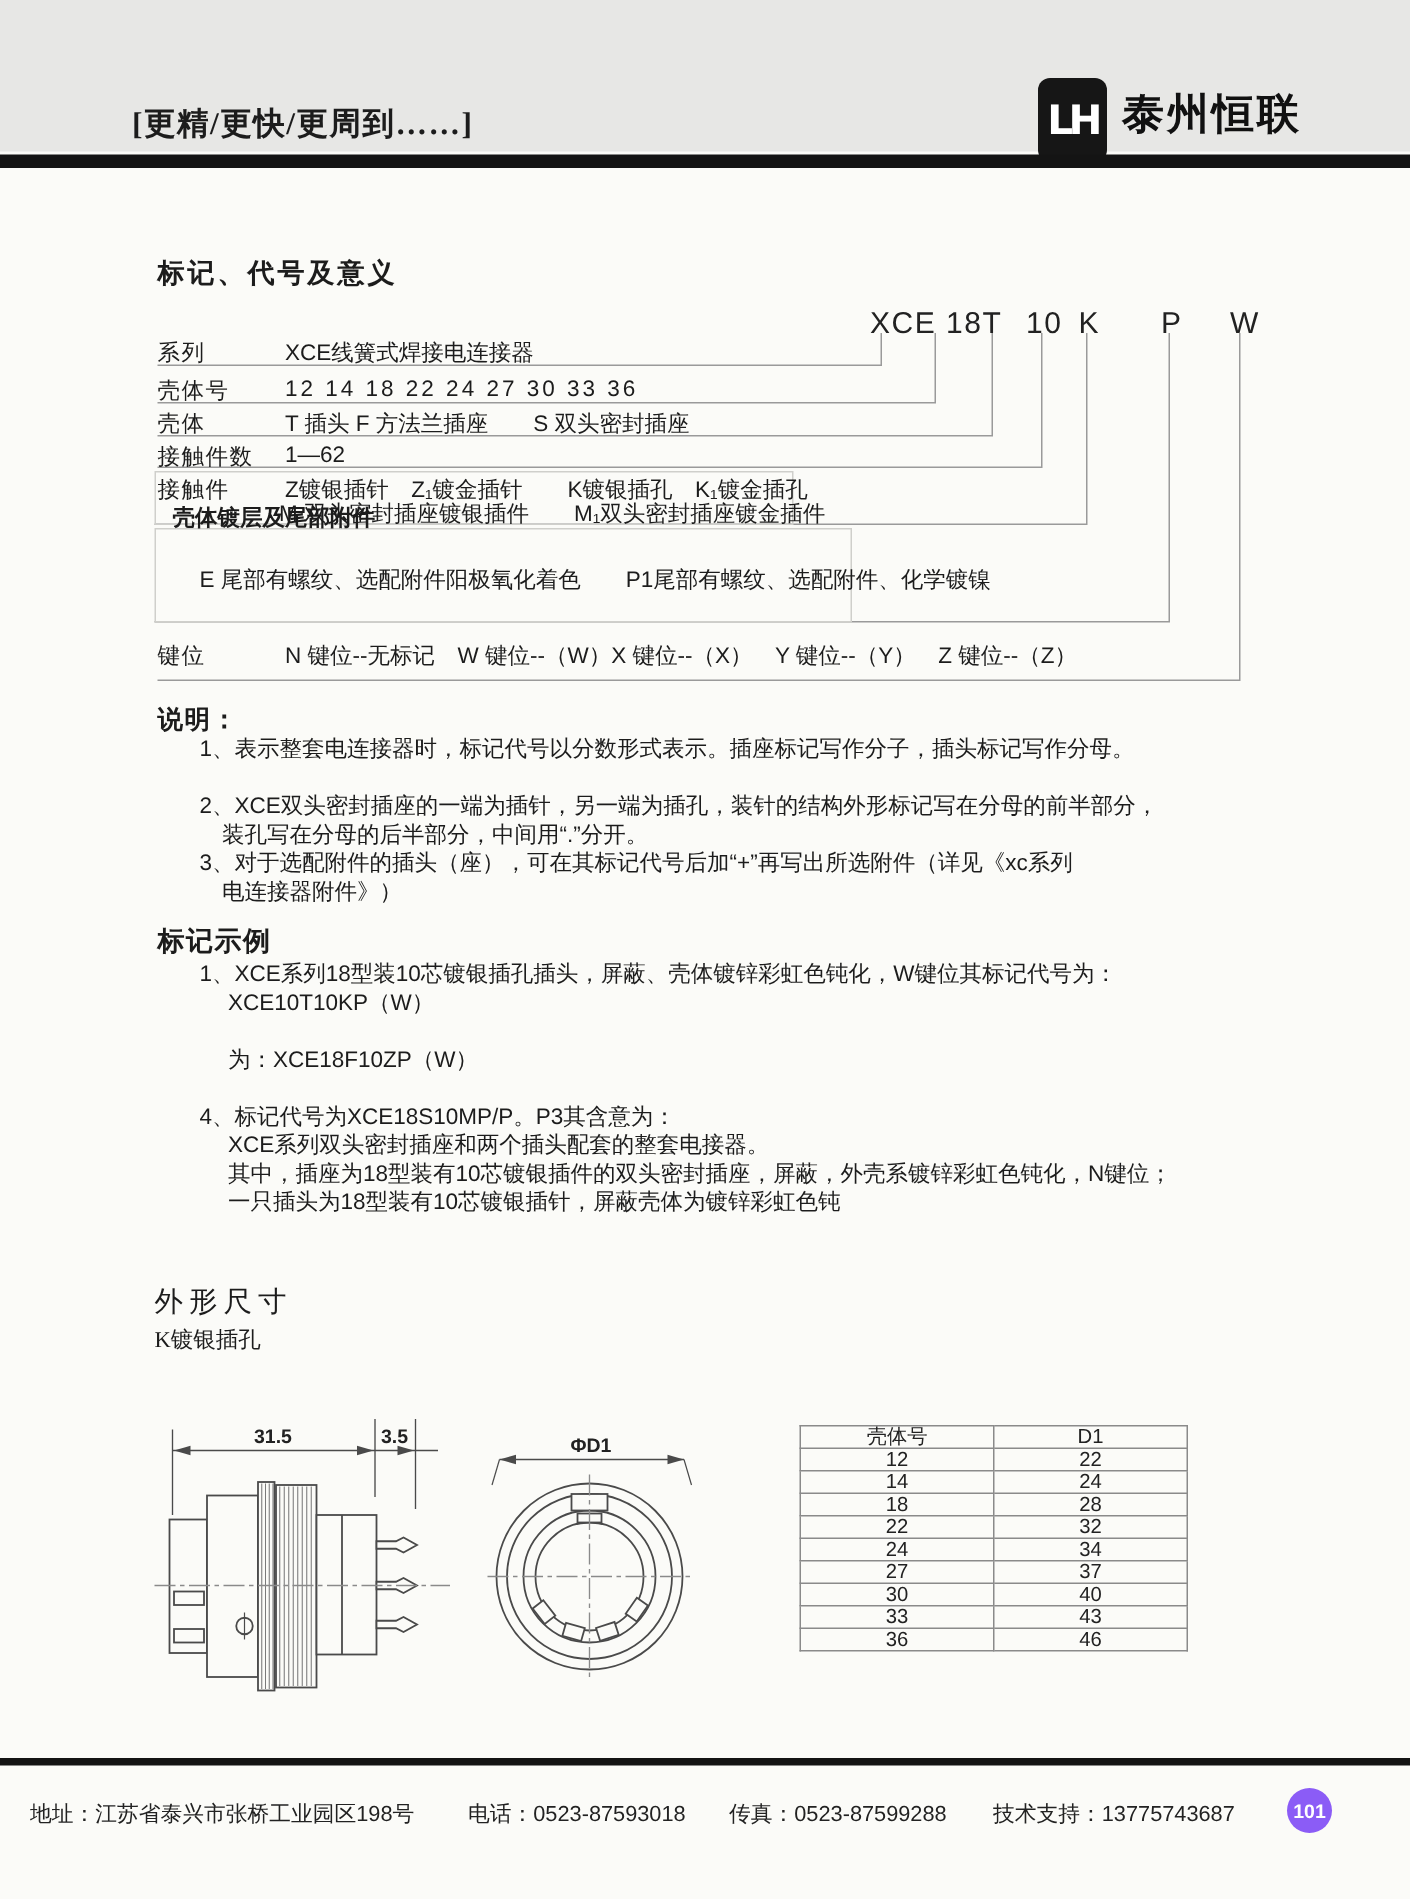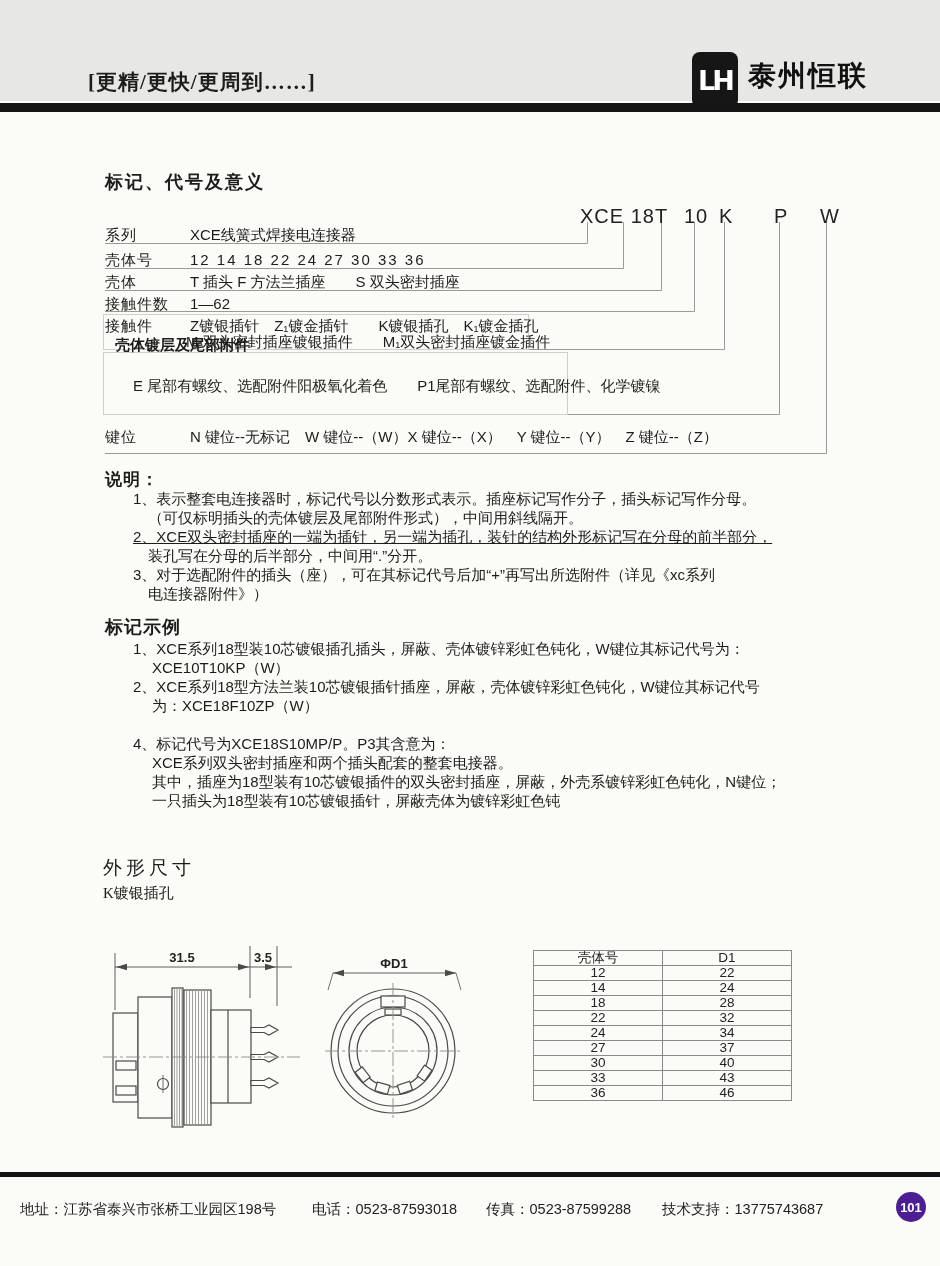--- a/index.html
+++ b/index.html
@@ -34,22 +34,22 @@
   .dim-title{left:103px;top:855px;font-family:"Liberation Serif","DejaVu Serif",serif;
     font-size:19px;letter-spacing:4px;}
   .dim-sub{left:103px;top:884px;font-family:"Liberation Serif","DejaVu Serif",serif;font-size:15px;}
   
   .dim-table{position:absolute;left:533px;top:950px;border-collapse:collapse;
     font-size:13.5px;color:#222;}
   .dim-table td,.dim-table th{border:1px solid #8a8a8a;width:128px;height:14px;
     text-align:center;padding:0;font-weight:normal;line-height:14px;}
   
   .footer-text{top:1200px;font-size:14.5px;color:#222;}
-  .page-badge{left:896px;top:1192px;width:30px;height:30px;border-radius:50%;
-    background:#4c1d95;color:#fff;font-size:13px;font-weight:bold;
+  .page-badge{left:858px;top:1192px;width:30px;height:30px;border-radius:50%;
+    background:#8b5cf6;color:#fff;font-size:13px;font-weight:bold;
     display:flex;align-items:center;justify-content:center;}
   svg.overlay{position:absolute;left:0;top:0;pointer-events:none;}
   svg .dimlabel{font-family:"Liberation Sans","DejaVu Sans",sans-serif;font-size:13px;font-weight:600;fill:#222;}
 </style>
 </head>
 <body>
 
 <div class="page">
 
   <div class="top-band"></div>
@@ -186,30 +186,28 @@
   <span class="abs" style="left:186px;top:333px;font-size:15px;">M 双头密封插座镀银插件　　M₁双头密封插座镀金插件</span>
 
   <span class="abs" style="left:115px;top:336px;font-size:15px;font-weight:bold;">壳体镀层及尾部附件</span>
   <span class="abs" style="left:133px;top:377px;font-size:15px;">E 尾部有螺纹、选配附件阳极氧化着色　　P1尾部有螺纹、选配附件、化学镀镍</span>
 
   <span class="abs row-label" style="top:428px;">键位</span>
   <span class="abs row-value" style="top:428px;">N 键位--无标记　W 键位--（W）X 键位--（X）　Y 键位--（Y）　Z 键位--（Z）</span>
 
   <div class="abs notes-title">说明：</div>
   <span class="abs note-line" style="top:490px;">1、表示整套电连接器时，标记代号以分数形式表示。插座标记写作分子，插头标记写作分母。</span>
-  <span class="abs note-line note-indent" style="top:509px;">（可仅标明插头的壳体镀层及尾部附件形式），中间用斜线隔开。</span>
-  <span class="abs note-line" style="top:528px;text-decoration:underline;">2、XCE双头密封插座的一端为插针，另一端为插孔，装针的结构外形标记写在分母的前半部分，</span>
+  <span class="abs note-line" style="top:528px;">2、XCE双头密封插座的一端为插针，另一端为插孔，装针的结构外形标记写在分母的前半部分，</span>
   <span class="abs note-line note-indent" style="top:547px;">装孔写在分母的后半部分，中间用“.”分开。</span>
   <span class="abs note-line" style="top:566px;">3、对于选配附件的插头（座），可在其标记代号后加“+”再写出所选附件（详见《xc系列</span>
   <span class="abs note-line note-indent" style="top:585px;">电连接器附件》）</span>
 
   <div class="abs ex-title">标记示例</div>
   <span class="abs ex-line" style="top:640px;">1、XCE系列18型装10芯镀银插孔插头，屏蔽、壳体镀锌彩虹色钝化，W键位其标记代号为：</span>
   <span class="abs ex-line ex-indent" style="top:659px;">XCE10T10KP（W）</span>
-  <span class="abs ex-line" style="top:678px;">2、XCE系列18型方法兰装10芯镀银插针插座，屏蔽，壳体镀锌彩虹色钝化，W键位其标记代号</span>
   <span class="abs ex-line ex-indent" style="top:697px;">为：XCE18F10ZP（W）</span>
   <span class="abs ex-line" style="top:735px;">4、标记代号为XCE18S10MP/P。P3其含意为：</span>
   <span class="abs ex-line ex-indent" style="top:754px;">XCE系列双头密封插座和两个插头配套的整套电接器。</span>
   <span class="abs ex-line ex-indent" style="top:773px;">其中，插座为18型装有10芯镀银插件的双头密封插座，屏蔽，外壳系镀锌彩虹色钝化，N键位；</span>
   <span class="abs ex-line ex-indent" style="top:792px;">一只插头为18型装有10芯镀银插针，屏蔽壳体为镀锌彩虹色钝</span>
 
   <div class="abs dim-title">外形尺寸</div>
   <div class="abs dim-sub">K镀银插孔</div>
 
   <table class="dim-table">

